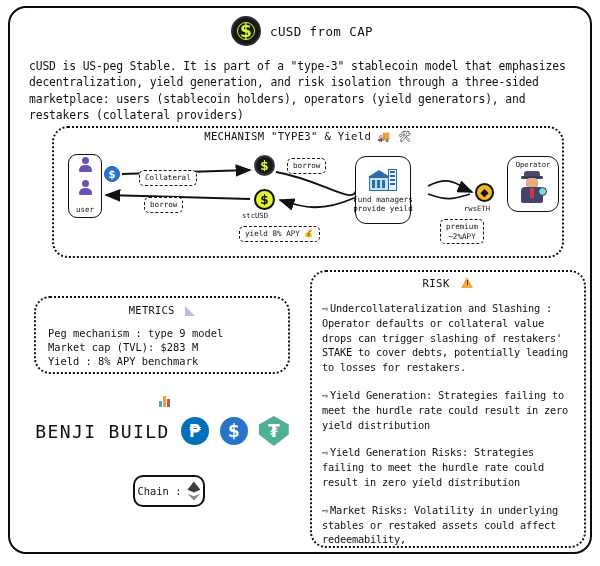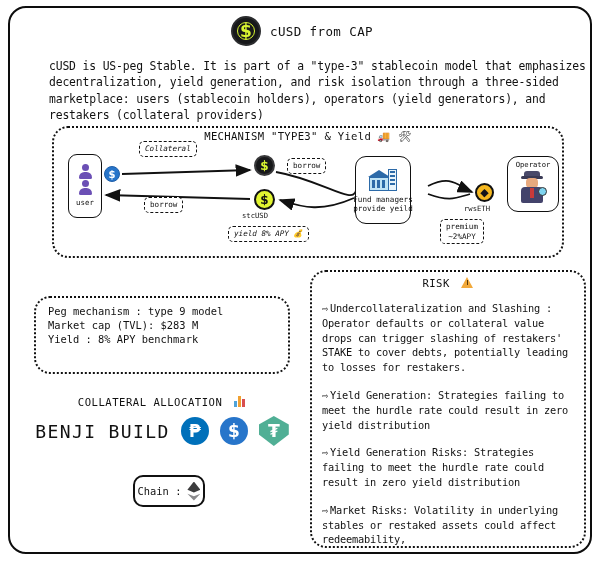--- a/index.html
+++ b/index.html
@@ -67,21 +67,20 @@
   }
 
   
   #intro {
     position: absolute;
     left: 19px; top: 50px;
     width: 552px;
     font-size: 11.4px;
     line-height: 16.4px;
     letter-spacing: -0.15px;
-    margin-left: 20px;
   }
 
   
   #mechanism-panel {
     position: absolute;
     left: 42px; top: 118px;
     width: 512px; height: 132px;
     border: 2px dotted #111;
     border-radius: 16px;
     box-sizing: border-box;
@@ -108,21 +107,21 @@
     box-sizing: border-box;
     display: flex;
     flex-direction: column;
     align-items: center;
     justify-content: center;
     font-size: 7.6px;
     line-height: 9.5px;
     text-align: center;
   }
 
-  #user-node { left: 14px; top: 26px; width: 34px; height: 64px; gap: 1px; }
+  #user-node { left: 14px; top: 26px; width: 34px; height: 64px; gap: 8px; }
   .user-glyph {
     width: 15px; height: 15px;
     position: relative;
   }
   .user-glyph::before {
     content: "";
     position: absolute; left: 4px; top: 0px;
     width: 7px; height: 7px; border-radius: 50%;
     background: #6b4fb5;
   }
@@ -275,24 +274,24 @@
     border: 1.5px dashed #111;
     border-radius: 5px;
     background: #fff;
     padding: 2px 5px;
     font-size: 7.6px;
     line-height: 9.5px;
     text-align: center;
     white-space: pre;
     box-sizing: border-box;
   }
-  #chip-collateral { left: 85px; top: 13px; font-style: italic; }
+  #chip-collateral { left: 85px; top: 42px; }
   #chip-stake      { left: 90px; top: 69px; }
   #chip-borrow     { left: 216px; top: 30px; margin-left: 17px; }
-  #chip-yield      { left: 174px; top: 98px; font-style: italic; }
+  #chip-yield      { left: 185px; top: 98px; }
   #chip-loan       { left: 384px; top: 33px; }
   #chip-premium    { left: 386px; top: 91px; }
 
   #arrows-svg {
     position: absolute;
     left: 0; top: 0;
     width: 512px; height: 132px;
     pointer-events: none;
   }
 
@@ -542,27 +541,30 @@
           <div class="brim"></div>
           <div class="face"></div>
         <div class="suit"></div>
           <div class="tie"></div>
           <div class="lens"></div>
       </div>
     </div>
   </div>
 
   <div id="metrics-panel">
+    <div id="metrics-title">
+      <span>METRICS</span>
+      <span class="ruler-glyph"></span>
+    </div>
     <div class="metric-line">Peg mechanism : type 9 model</div>
     <div class="metric-line">Market cap (TVL): $283 M</div>
     <div class="metric-line">Yield : 8% APY benchmark</div>
   </div>
 
   <div id="collateral-title">
-    <span>COLLATERAL ALLOCATION</span>
     <span class="chart-glyph"><i></i><i></i><i></i></span>
   </div>
   <div id="collateral-row">
     <div id="benji-build">BENJI BUILD</div>
     <div class="alloc-coin" id="coin-pyusd">₱</div>
     <div class="alloc-coin" id="coin-usdc">$</div>
     <div class="alloc-coin" id="coin-usdt">
       <span class="hex"></span>
       <span class="t">₮</span>
     </div>

